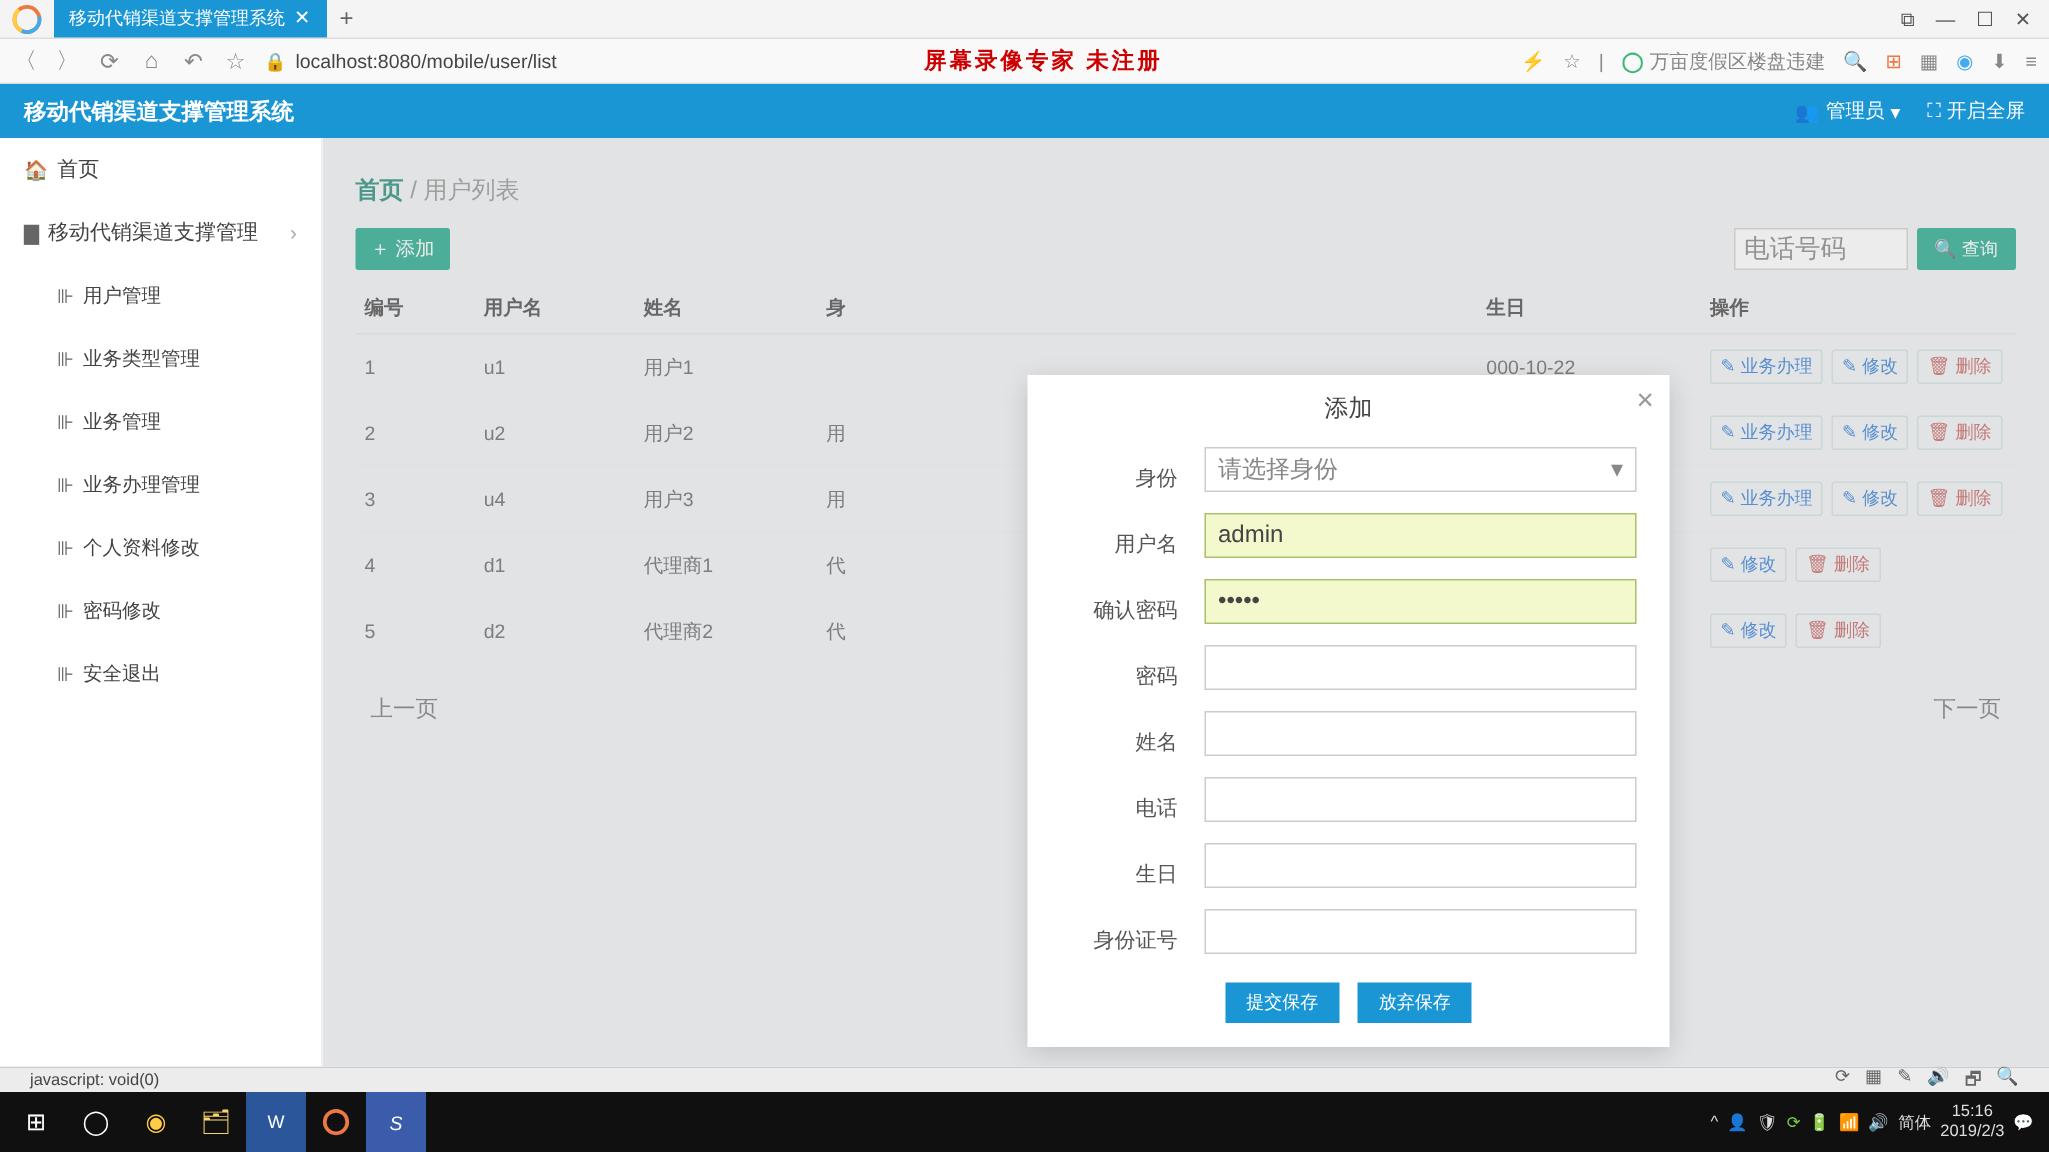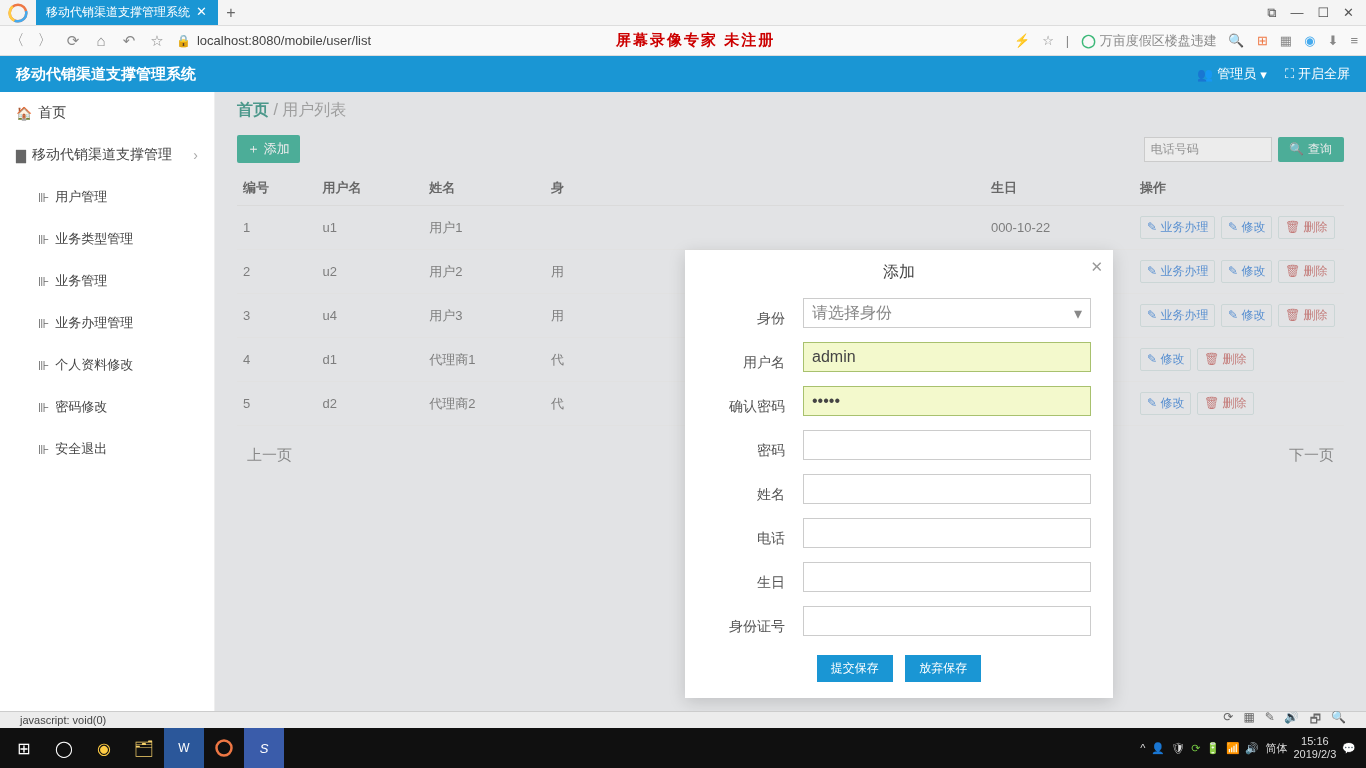--- a/index.html
+++ b/index.html
@@ -30,27 +30,27 @@
 .hdr-item { display: flex; align-items: center; gap: 4px; }
 
 
 .app-body { display: flex; height: 619px; }
 .sidebar { width: 215px; background: #fff; border-right: 1px solid #eee; }
 .side-item { padding: 12px 16px; font-size: 14px; color: #444; display: flex; align-items: center; gap: 6px; cursor: pointer; }
 .side-item.sub { padding-left: 38px; font-size: 13px; }
 .side-item .chev { margin-left: auto; color: #aaa; }
 .side-icon { font-size: 13px; color: #666; }
 
-.main { flex: 1; background: #f0f2f5; padding: 8px 22px; position: relative; overflow: hidden; }
+.main { flex: 1; background: #f0f2f5; padding: 25px 22px; position: relative; overflow: hidden; }
 .breadcrumb { font-size: 16px; color: #888; margin-bottom: 14px; }
 .breadcrumb .home { color: #0a7e6b; font-weight: bold; }
 .toolbar { display: flex; align-items: center; margin-bottom: 8px; }
 .btn-add { background: #0a9e7f; color: #fff; border: none; padding: 5px 10px; font-size: 13px; border-radius: 2px; }
 .search-wrap { margin-left: auto; display: flex; gap: 6px; }
-.search-wrap input { width: 128px; padding: 3px 6px; font-size: 12px; border: 1px solid #ccc; }
+.search-wrap input { width: 116px; padding: 3px 6px; font-size: 17px; border: 1px solid #ccc; }
 .btn-search { background: #0a9e7f; color: #fff; border: none; padding: 4px 12px; font-size: 12px; border-radius: 2px; }
 
 table { width: 100%; border-collapse: collapse; font-size: 13px; color: #555; }
 th { text-align: left; font-weight: bold; padding: 8px 6px; border-bottom: 1px solid #e4e4e4; color: #333; }
 td { padding: 10px 6px; border-bottom: 1px solid #eee; }
 .op-link { color: #1a6fd4; font-size: 12px; border: 1px solid #cdd; padding: 2px 6px; border-radius: 2px; margin-right: 2px; display: inline-block; }
 .op-link.del { color: #c0504d; }
 
 .pager { display: flex; justify-content: space-between; padding: 20px 10px 6px; color: #666; font-size: 15px; }
 

